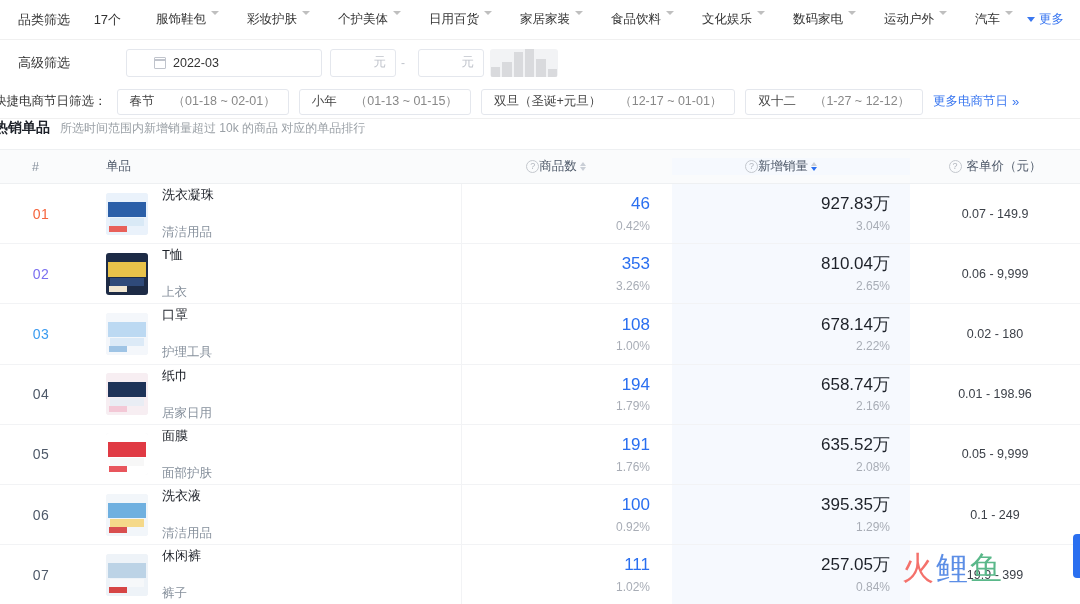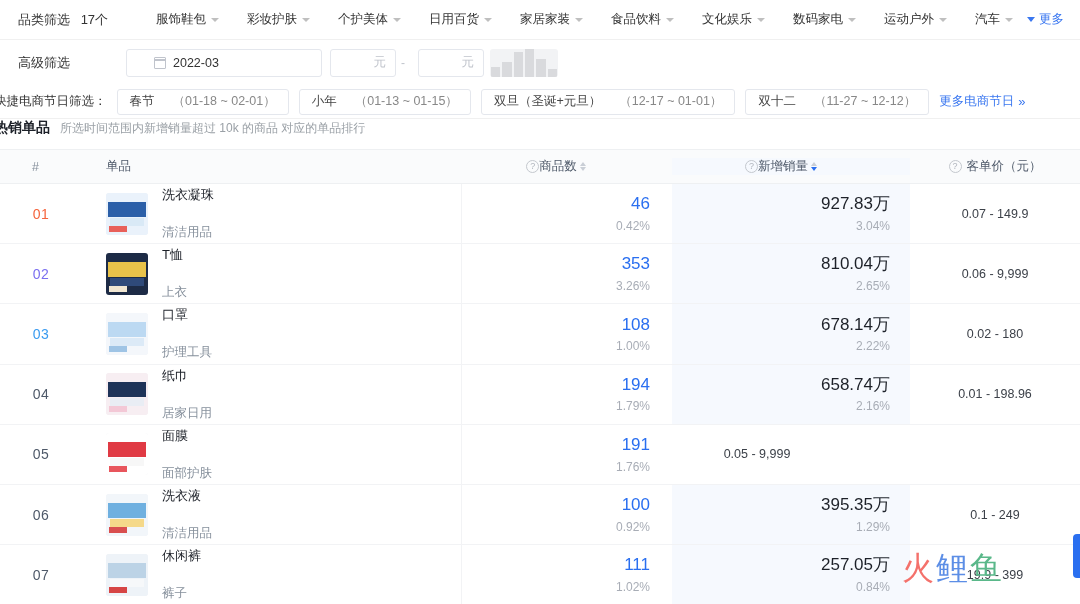--- a/index.html
+++ b/index.html
@@ -16,25 +16,25 @@
     display: flex; align-items: center;
     height: 40px;
     padding-left: 18px;
     border-bottom: 1px solid #f0f0f0;
     position: relative;
   }
   .cat-title {
     font-size: 13px; color: #333; white-space: nowrap;
     margin-right: 6px;
   }
-  .cat-title .cnt { color: #333; margin-left: 7px; }
+  .cat-title .cnt { color: #333; margin-left: 20px; }
   .cat-divider-gap { width: 36px; }
   .cat-items { display: flex; align-items: center; flex: 1; }
   .cat-item {
-    display: flex; align-items: center;
+    display: flex; align-items: flex-start;
     font-size: 12.5px; color: #333;
     padding: 0 14px;
     white-space: nowrap;
     cursor: pointer;
   }
   .cat-item .label { margin-right: 5px; }
   .chev {
     width: 0; height: 0;
     border-left: 4px solid transparent;
     border-right: 4px solid transparent;
@@ -316,21 +316,21 @@
         <div class="fest-chip">
           <span>小年</span>
           <span class="rng">（01-13 ~ 01-15）</span>
         </div>
         <div class="fest-chip">
           <span>双旦（圣诞+元旦）</span>
           <span class="rng">（12-17 ~ 01-01）</span>
         </div>
         <div class="fest-chip">
           <span>双十二</span>
-          <span class="rng">（11-27 ~ 12-12）</span>
+          <span class="rng">（1-27 ~ 12-12）</span>
         </div>
       </div>
     <div class="fest-more">
       <span>更多电商节日</span>
       <span class="dbl-arrow">»</span>
     </div>
   </div>
 
   <div class="sec-bar">
     <div class="sec-title">热销单品</div>
@@ -502,20 +502,24 @@
             </span>
             <span class="item-txt">
               <span class="item-name">面膜</span>
               <span class="item-cat">面部护肤</span>
             </span>
           </div>
           <div class="c-count">
             <span class="val-main">191</span>
             <span class="val-sub">1.76%</span>
           </div>
+          <div class="c-sales">
+            <span class="val-main dark">635.52万</span>
+            <span class="val-sub">2.08%</span>
+          </div>
           <div class="c-price">
             <span class="price-txt">0.05 - 9,999</span>
           </div>
         </div>
         <div class="tbl-row">
           <div class="c-rank">
             <span class="rank-num rank-n">06</span>
           </div>
           <div class="c-item">
             <span class="thumb">

